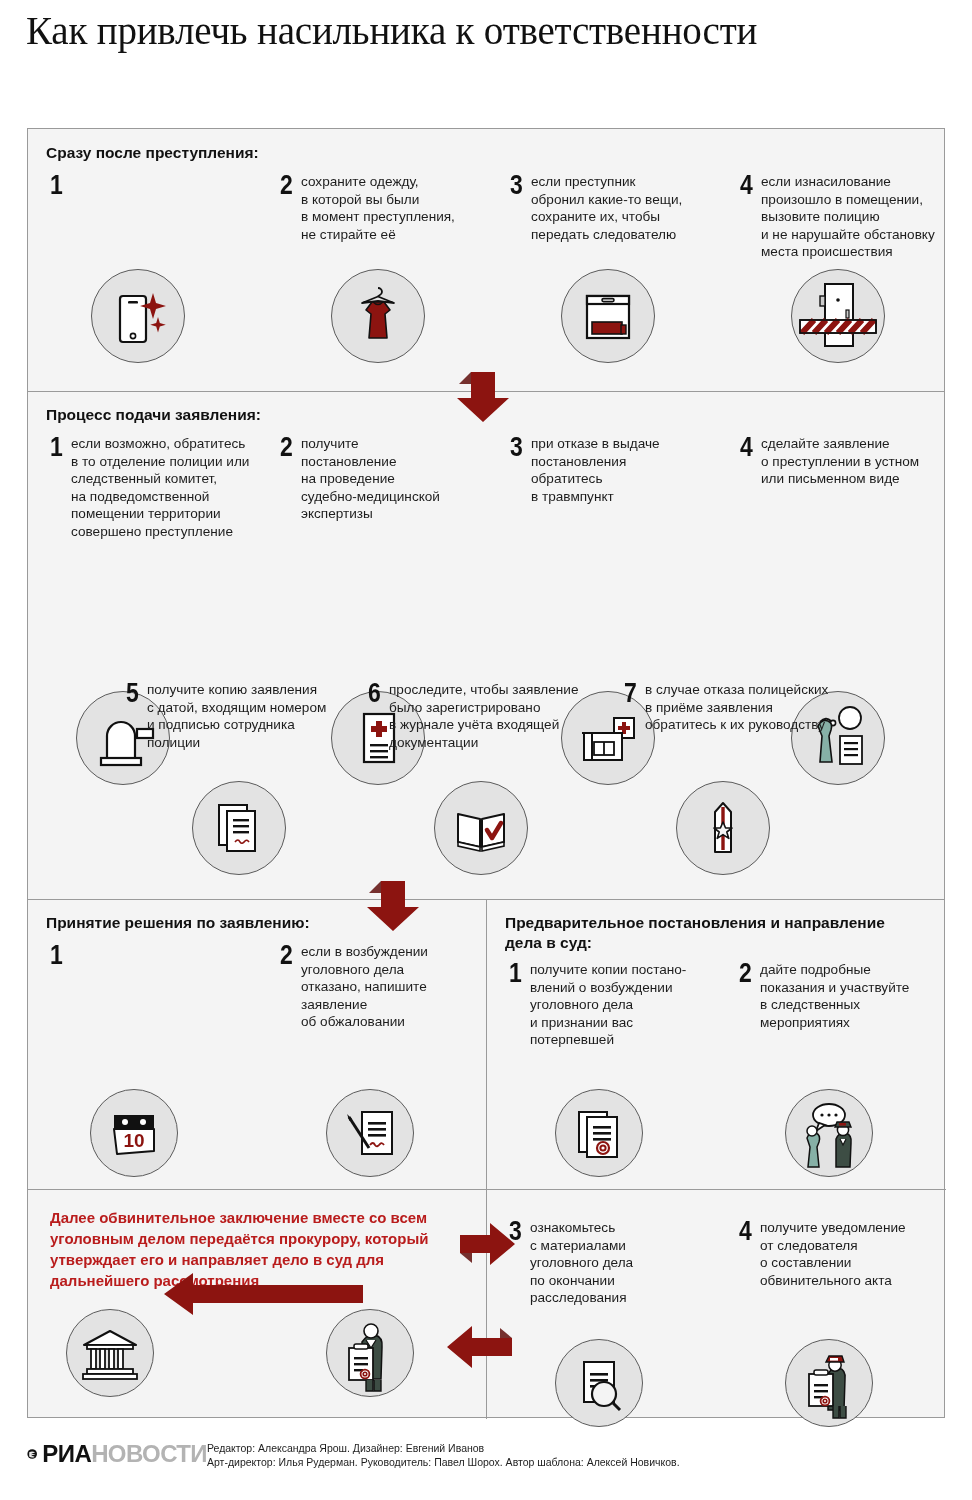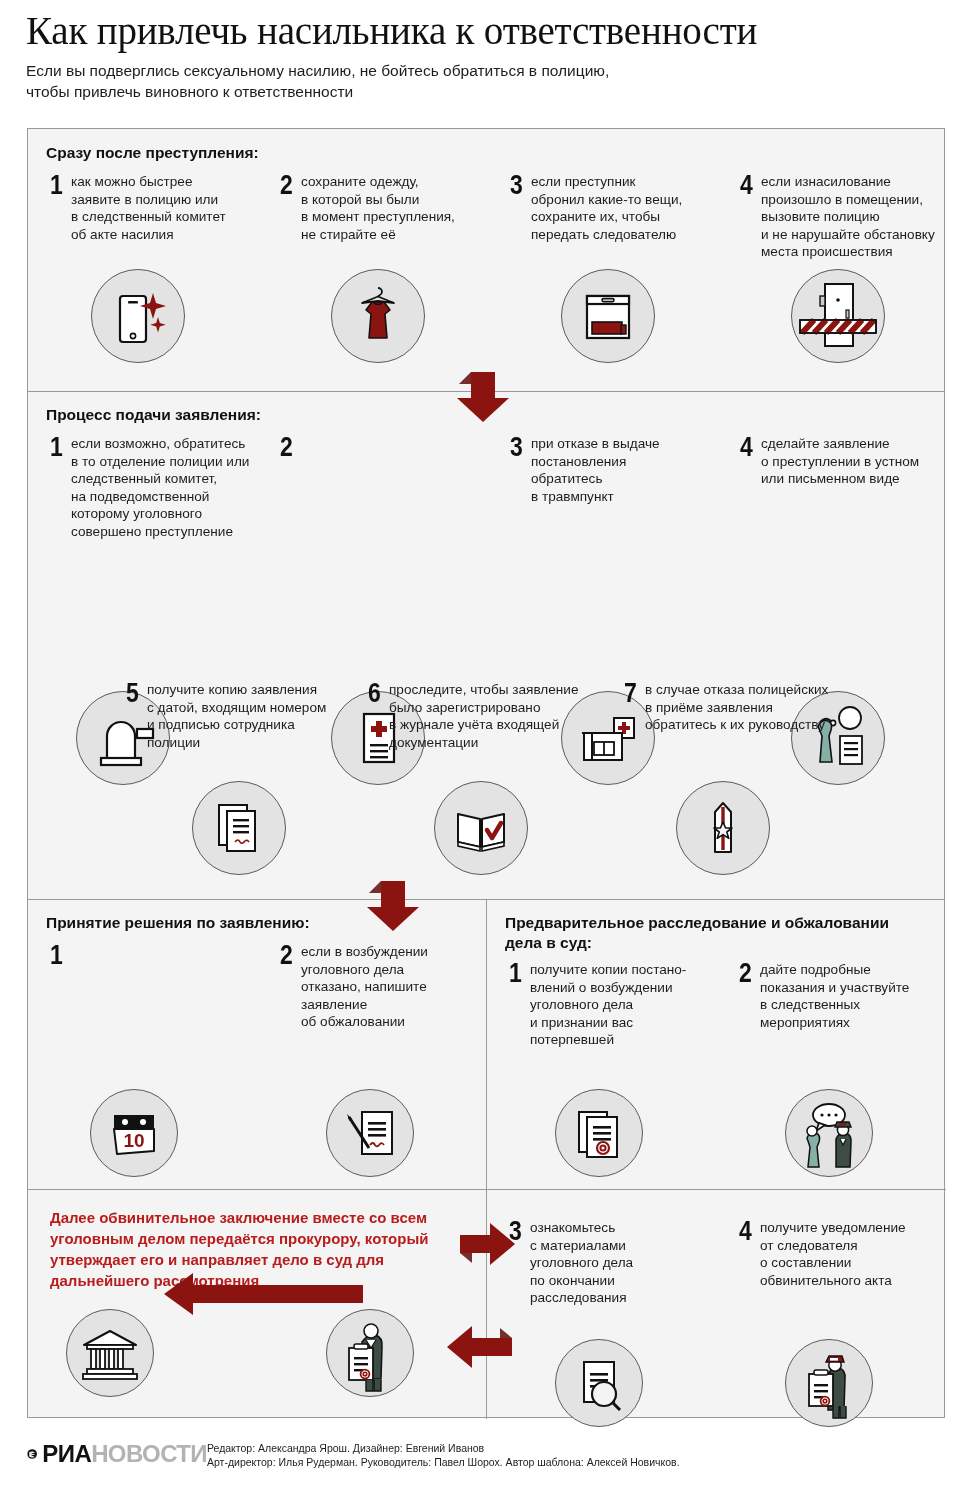--- a/index.html
+++ b/index.html
@@ -145,45 +145,35 @@
     line-height: 13.5px;
     color: #1d1d1d;
     padding-top: 2px;
   }
 </style>
 </head>
 <body>
 
 <div id="header">
   <div id="title">Как привлечь насильника к ответственности</div>
-  <div id="subtitle">
-    <div>Если вы подверглись сексуальному насилию, не бойтесь обратиться в полицию,</div>
-    <div>чтобы привлечь виновного к ответственности</div>
-  </div>
 </div>
 
 <div id="frame">
 
   <div class="hsep" style="top:262px"></div>
   <div class="hsep" style="top:770px"></div>
   <div class="hsep" style="top:1060px; left:458px; width:460px;"></div>
   <div class="hsep" style="top:1060px; left:0; width:458px;"></div>
   <div class="vsep" style="top:770px; left:458px; height:520px;"></div>
 
   <div class="section" style="top:0; height:262px;">
     <div class="sec-title" style="position:absolute; left:18px; top:14px;">Сразу после преступления:</div>
 
     <div class="step" style="left:22px; top:44px; width:215px;">
       <div class="step-num">1</div>
-      <div class="step-text">
-        <div>как можно быстрее</div>
-        <div>заявите в полицию или</div>
-        <div>в следственный комитет</div>
-        <div>об акте насилия</div>
-      </div>
     </div>
     <div class="icon-circle" style="left:63px; top:140px; width:92px; height:92px;">
       <svg width="72" height="72" viewBox="0 0 72 72" aria-hidden="true">
         <rect x="18" y="16" width="26" height="46" rx="3" fill="#fff" stroke="#111" stroke-width="2.2"></rect>
         <rect x="26" y="21" width="10" height="2.6" rx="1.2" fill="#111"></rect>
         <circle cx="31" cy="56" r="2.6" fill="none" stroke="#111" stroke-width="1.6"></circle>
         <path d="M51 13 L54 23 L64 26 L54 29 L51 39 L48 29 L38 26 L48 23 Z" fill="#8c1410"></path>
         <path d="M56 37 L57.8 43 L63.8 44.8 L57.8 46.6 L56 52.6 L54.2 46.6 L48.2 44.8 L54.2 43 Z" fill="#8c1410"></path>
       </svg>
     </div>
@@ -265,34 +255,41 @@
   <div class="section" style="top:262px; height:508px;">
     <div class="sec-title" style="position:absolute; left:18px; top:14px;">Процесс подачи заявления:</div>
 
     <div class="step" style="left:22px; top:44px; width:225px;">
       <div class="step-num">1</div>
       <div class="step-text">
         <div>если возможно, обратитесь</div>
         <div>в то отделение полиции или</div>
         <div>следственный комитет,</div>
         <div>на подведомственной</div>
-        <div>которому уголовного</div>
+        <div>помещении территории</div>
         <div>совершено преступление</div>
       </div>
     </div>
     <div class="icon-circle" style="left:48px; top:300px; width:92px; height:92px;">
       <svg width="72" height="72" viewBox="0 0 72 72" aria-hidden="true">
         <path d="M20 56 L20 34 a14 14 0 0 1 28 0 L48 56 Z" fill="#fff" stroke="#111" stroke-width="2.2"></path>
         <rect x="14" y="56" width="40" height="7" fill="#fff" stroke="#111" stroke-width="2.2"></rect>
         <rect x="50" y="27" width="16" height="9" fill="#fff" stroke="#111" stroke-width="2.2"></rect>
       </svg>
     </div>
 
     <div class="step" style="left:252px; top:44px; width:215px;">
       <div class="step-num">2</div>
+      <div class="step-text">
+        <div>получите</div>
+        <div>постановление</div>
+        <div>на проведение</div>
+        <div>судебно-медицинской</div>
+        <div>экспертизы</div>
+      </div>
     </div>
     <div class="icon-circle" style="left:303px; top:300px; width:92px; height:92px;">
       <svg width="72" height="72" viewBox="0 0 72 72" aria-hidden="true">
         <rect x="22" y="12" width="30" height="48" fill="#fff" stroke="#111" stroke-width="2.2"></rect>
         <path d="M34 19 h6 v5 h5 v6 h-5 v5 h-6 v-5 h-5 v-6 h5 Z" fill="#8c1410"></path>
         <rect x="28" y="42" width="18" height="2.4" fill="#111"></rect>
         <rect x="28" y="48" width="18" height="2.4" fill="#111"></rect>
         <rect x="28" y="54" width="18" height="2.4" fill="#111"></rect>
       </svg>
     </div>
@@ -436,21 +433,21 @@
         <rect x="32" y="35" width="18" height="2.6" fill="#111"></rect>
         <path d="M34 46 q3-4 5 0 q2 3 5-1 q2-2 4 1" fill="none" stroke="#8c1410" stroke-width="1.8"></path>
         <path d="M13 18 L33 49" stroke="#111" stroke-width="3"></path>
         <path d="M11 15 L16 20 L13.5 22 Z" fill="#111"></path>
       </svg>
     </div>
   </div>
 
   <div class="section" style="top:770px; left:459px; width:459px; height:520px;">
     <div class="sec-title" style="position:absolute; left:18px; top:14px; width:420px;">
-      <div>Предварительное расследование и обжаловании</div>
+      <div>Предварительное постановления и направление</div>
       <div>дела в суд:</div>
     </div>
 
     <div class="step" style="left:22px; top:62px; width:205px;">
       <div class="step-num">1</div>
       <div class="step-text">
         <div>получите копии постано-</div>
         <div>влений о возбуждении</div>
         <div>уголовного дела</div>
         <div>и признании вас</div>

